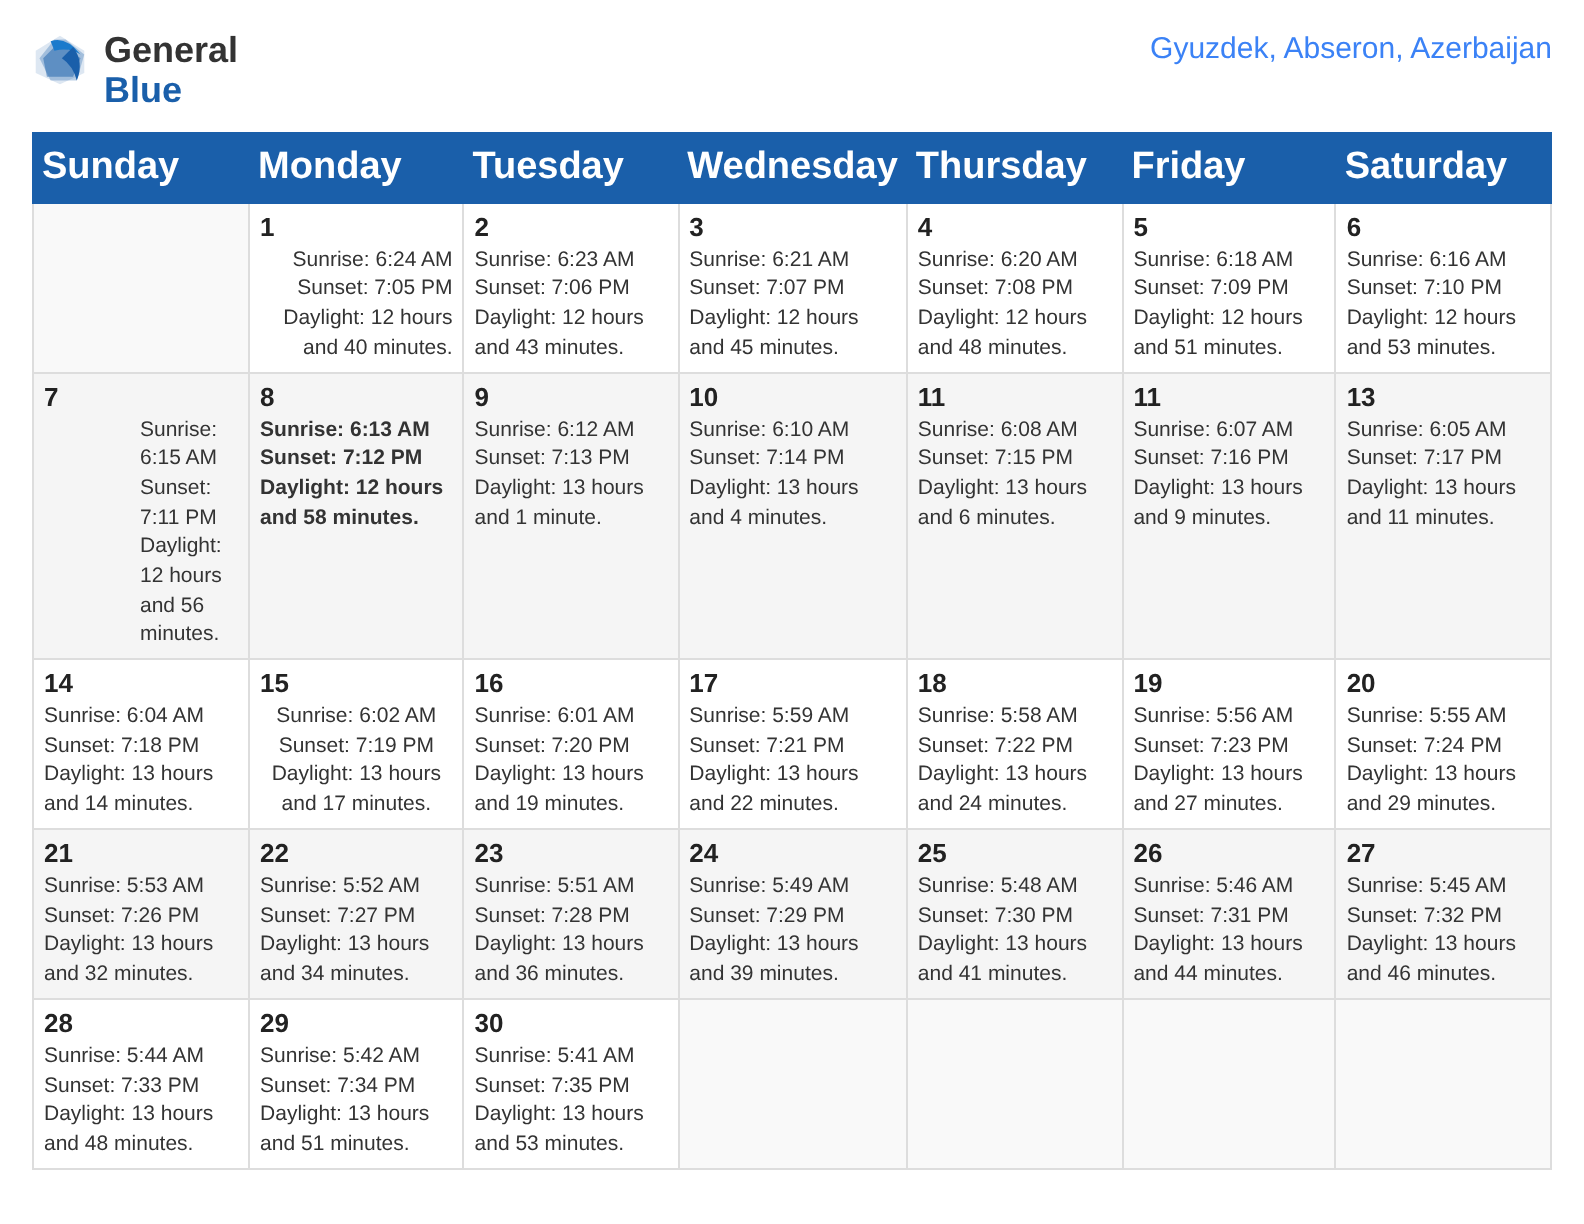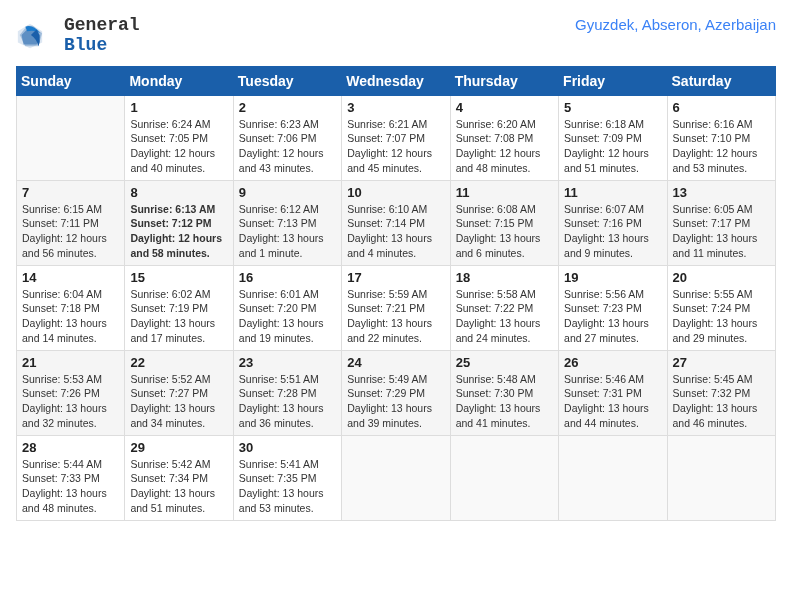--- a/index.html
+++ b/index.html
@@ -11,23 +11,21 @@
       padding: 16px;
     }
     .header {
       display: flex;
       justify-content: space-between;
       align-items: flex-start;
       margin-bottom: 10px;
     }
     .logo {
       display: flex;
-      align-items: center;
-      gap: 20px;
-      font-family: Liberation Mono, monospace;
+      gap: 8px;
     }
     .logo-text {
       font-size: 18px;
       font-weight: bold;
       line-height: 1.1;
     }
     .logo-general { color: #333; }
     .logo-blue { color: #1a5faa; }
     .logo-icon {
       width: 28px;
@@ -48,21 +46,21 @@
     table {
       width: 100%;
       border-collapse: collapse;
       font-size: 11px;
     }
     thead tr th {
       background: #1a5faa;
       color: #fff;
       padding: 6px 4px;
       text-align: left;
-      font-size: 14px;
+      font-size: 19px;
       border: 1px solid #1a5faa;
     }
     tbody tr {
       vertical-align: top;
     }
     tbody td {
       border: 1px solid #ddd;
       padding: 4px 5px;
       min-height: 80px;
       width: calc(100% / 7);
@@ -126,21 +124,21 @@
         <th>Thursday</th>
         <th>Friday</th>
         <th>Saturday</th>
       </tr>
   </thead>
   <tbody id="calendar-body">
   <tr class="week-row">
         <td class="empty-cell"></td>
         <td>
           <span class="day-num">1</span>
-          <div class="day-info" style="white-space: pre-line;">Sunrise: 6:24 AM
+          <div class="day-info" style="white-space: pre-line; text-align: right;">Sunrise: 6:24 AM
 Sunset: 7:05 PM
 Daylight: 12 hours
 and 40 minutes.</div>
         </td>
         <td>
           <span class="day-num">2</span>
           <div class="day-info" style="white-space: pre-line;">Sunrise: 6:23 AM
 Sunset: 7:06 PM
 Daylight: 12 hours
 and 43 minutes.</div>
@@ -170,21 +168,21 @@
           <span class="day-num">6</span>
           <div class="day-info" style="white-space: pre-line;">Sunrise: 6:16 AM
 Sunset: 7:10 PM
 Daylight: 12 hours
 and 53 minutes.</div>
         </td>
       </tr>
       <tr class="week-row">
         <td>
           <span class="day-num">7</span>
-          <div class="day-info" style="white-space: pre-line;">Sunrise: 6:15 AM
+          <div class="day-info" style="white-space: pre-line; margin-left: 48px;">Sunrise: 6:15 AM
 Sunset: 7:11 PM
 Daylight: 12 hours
 and 56 minutes.</div>
         </td>
         <td>
           <span class="day-num">8</span>
           <div class="day-info" style="white-space: pre-line; font-weight: bold;">Sunrise: 6:13 AM
 Sunset: 7:12 PM
 Daylight: 12 hours
 and 58 minutes.</div>
@@ -228,21 +226,21 @@
       <tr class="week-row">
         <td>
           <span class="day-num">14</span>
           <div class="day-info" style="white-space: pre-line;">Sunrise: 6:04 AM
 Sunset: 7:18 PM
 Daylight: 13 hours
 and 14 minutes.</div>
         </td>
         <td>
           <span class="day-num">15</span>
-          <div class="day-info" style="white-space: pre-line;">Sunrise: 6:02 AM
+          <div class="day-info" style="white-space: pre-line; text-align: center;">Sunrise: 6:02 AM
 Sunset: 7:19 PM
 Daylight: 13 hours
 and 17 minutes.</div>
         </td>
         <td>
           <span class="day-num">16</span>
           <div class="day-info" style="white-space: pre-line;">Sunrise: 6:01 AM
 Sunset: 7:20 PM
 Daylight: 13 hours
 and 19 minutes.</div>

